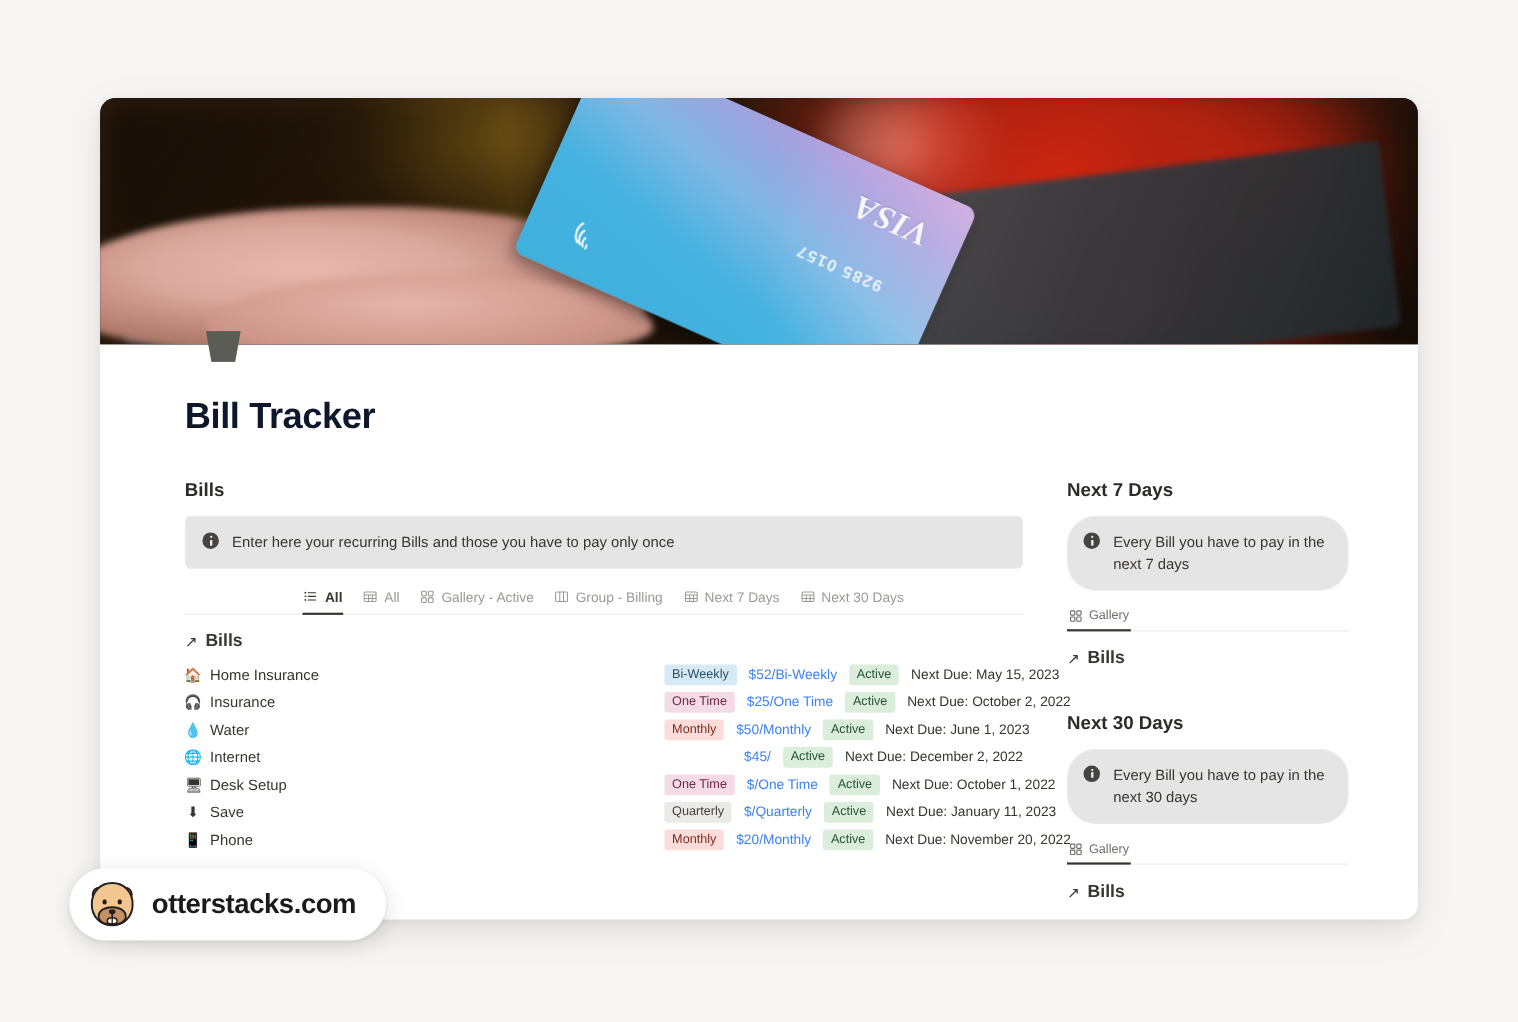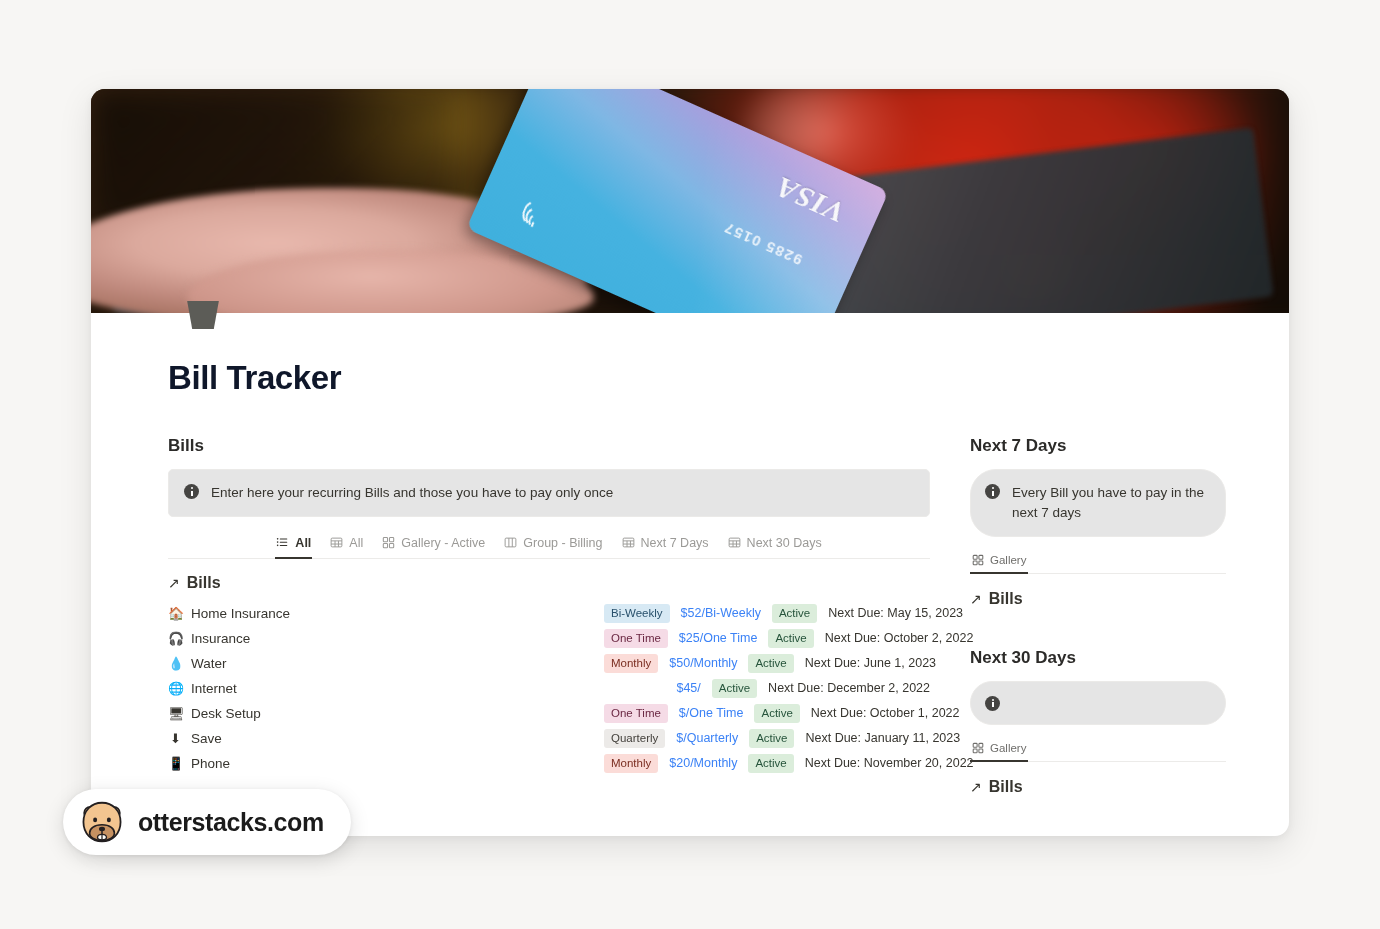--- a/index.html
+++ b/index.html
@@ -589,20 +589,21 @@
             </div>
           </div>
           <div class="side-db-title">
             <span class="arrow-ne">↗</span>
             <span>Bills</span>
           </div>
 
           <div class="section-h" style="margin-top:40px;">Next 30 Days</div>
           <div class="callout callout-side">
             <span class="info-icon"></span>
+            <span class="callout-text">Every Bill you have to pay in the next 30 days</span>
           </div>
           <div class="side-tabs">
             <div class="side-tab">
               <svg class="vicon" width="12" height="12" viewBox="0 0 16 16">
                 <g fill="none" stroke="#6f6e6b" stroke-width="1.4">
                   <rect x="1.6" y="1.8" width="5.2" height="5.2" rx="1"></rect>
                   <rect x="9.2" y="1.8" width="5.2" height="5.2" rx="1"></rect>
                   <rect x="1.6" y="9.2" width="5.2" height="5.2" rx="1"></rect>
                   <rect x="9.2" y="9.2" width="5.2" height="5.2" rx="1"></rect>
                 </g>

